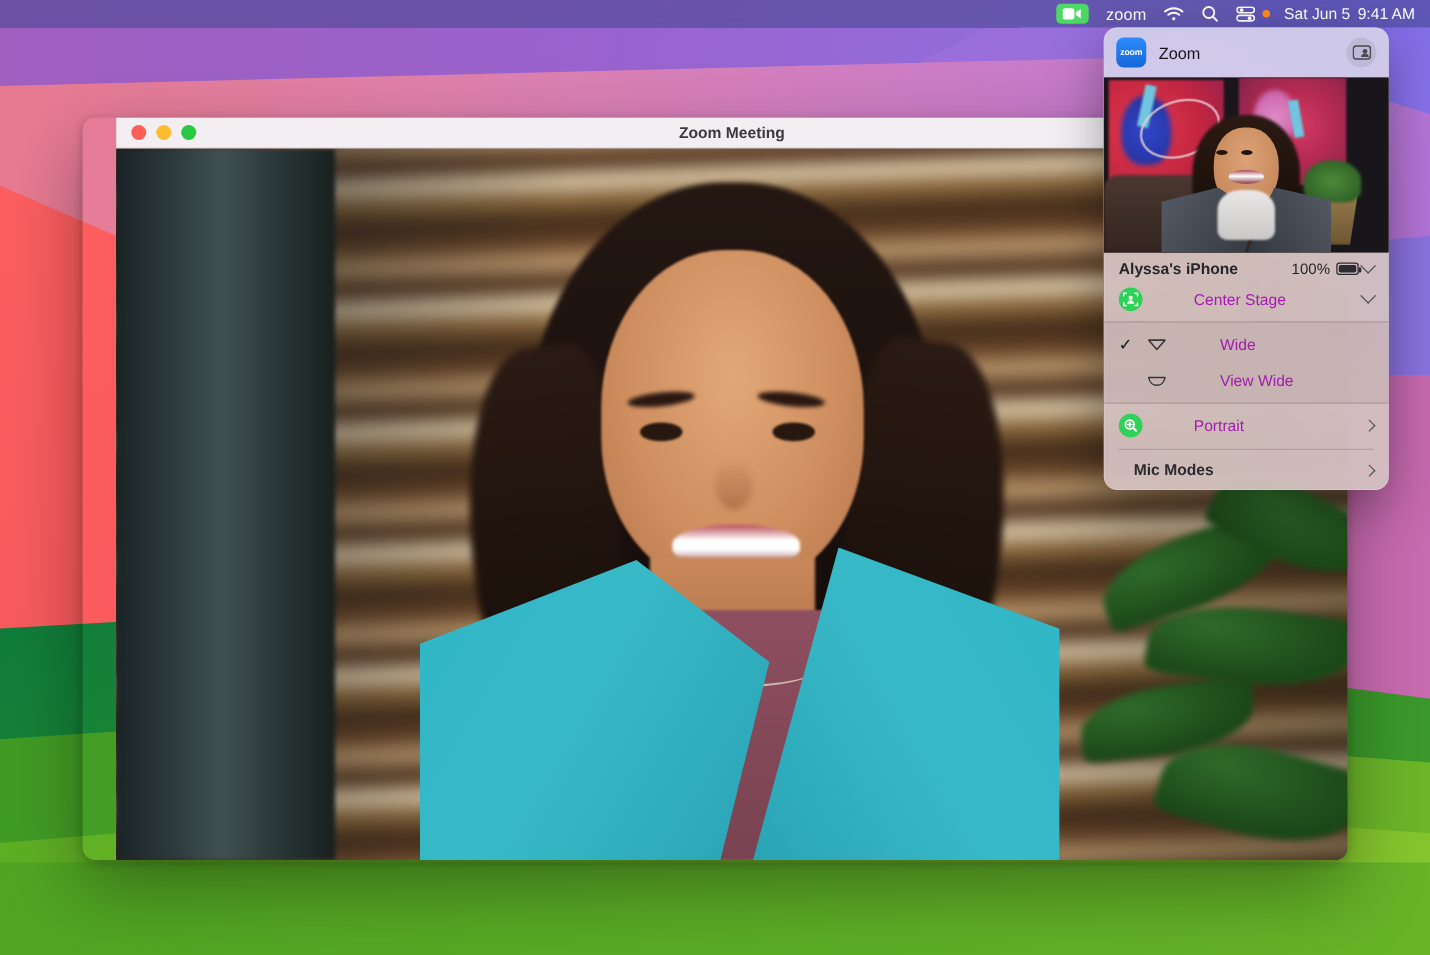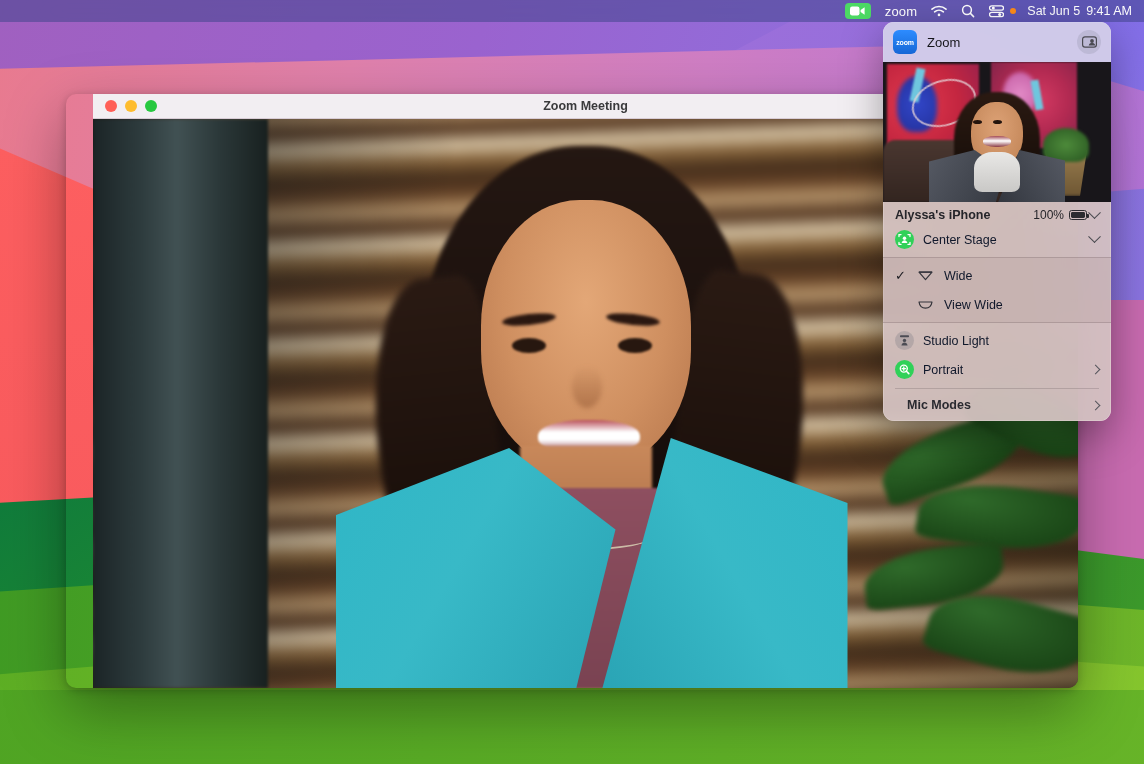--- a/index.html
+++ b/index.html
@@ -204,21 +204,21 @@
   .batt::after { content:""; position:absolute; right:-3.4px; top:2.5px; width:2px; height:4px;
     background:#2b2b30; border-radius:0 1px 1px 0; }
   .batt-fill { position:absolute; inset:1px; background:#2b2b30; border-radius:1.4px; }
   .chev-d { width:9px; height:9px; border-right:1.5px solid #4a4a50; border-bottom:1.5px solid #4a4a50;
     transform:rotate(45deg) translate(-2px,-2px); }
   .chev-r { width:7px; height:7px; border-right:1.5px solid #55555c; border-top:1.5px solid #55555c;
     transform:rotate(45deg); }
 
   .dd-row { display:flex; align-items:center; gap:9px; padding:5px 12px; min-height:25px; }
   .dd-row.sub { padding-left:12px; }
-  .dd-label { flex:1; font-size:12.5px; color:#0f172a; }
+  .dd-label { flex:1; font-size:12.5px; color:#a21caf;margin-left:32px; }
   .ic-circle { width:19px; height:19px; border-radius:50%; display:flex; align-items:center; justify-content:center; flex:0 0 19px; }
   .ic-green { background:#30d158; }
   .ic-gray { background:rgba(120,118,128,.30); }
   .ic-flat { width:19px; height:19px; display:flex; align-items:center; justify-content:center; flex:0 0 19px; }
   .check { width:12px; flex:0 0 12px; font-size:13px; color:#1b1b20; line-height:1; }
   .check.empty { visibility:hidden; }
   .dd-sep { height:1px; background:rgba(80,70,75,.22); margin:3px 0; }
   .dd-sec-tint { background:rgba(178,158,158,0.28); }
   .dd-microw { display:flex; align-items:center; padding:5px 12px 9px 12px; }
   .dd-mic-label { flex:1; font-size:12.5px; color:#2a2a30; font-weight:600;padding-left:12px; }
@@ -410,30 +410,20 @@
           <path d="M1 3h13c-0.6 4-3.4 6.2-6.5 6.2S1.6 7 1 3z" stroke="#35353c" stroke-width="1.2" fill="none" stroke-linejoin="round"></path>
         </svg>
       </div>
       <div class="dd-label">View Wide</div>
     </div>
 
     <div class="dd-sep"></div>
   </div>
 
 
-  <div class="dd-row">
-    <div class="ic-circle ic-gray">
-      <svg width="13" height="13" viewBox="0 0 13 13" aria-hidden="true">
-        <rect x="2" y="1.2" width="9" height="2" rx="0.7" fill="#4c4c54"></rect>
-        <circle cx="6.5" cy="6.4" r="1.7" fill="#4c4c54"></circle>
-        <path d="M3.4 11.4c0.4-2 1.6-3 3.1-3s2.7 1 3.1 3z" fill="#4c4c54"></path>
-      </svg>
-    </div>
-    <div class="dd-label">Studio Light</div>
-  </div>
 
   <div class="dd-row">
     <div class="ic-circle ic-green">
       <svg width="13" height="13" viewBox="0 0 13 13" aria-hidden="true">
         <circle cx="5.8" cy="5.6" r="3.5" stroke="#fff" stroke-width="1.4" fill="none"></circle>
         <line x1="5.8" y1="3.9" x2="5.8" y2="7.3" stroke="#fff" stroke-width="1.3" stroke-linecap="round"></line>
         <line x1="4.1" y1="5.6" x2="7.5" y2="5.6" stroke="#fff" stroke-width="1.3" stroke-linecap="round"></line>
         <line x1="8.4" y1="8.2" x2="10.8" y2="10.6" stroke="#fff" stroke-width="1.6" stroke-linecap="round"></line>
       </svg>
     </div>

